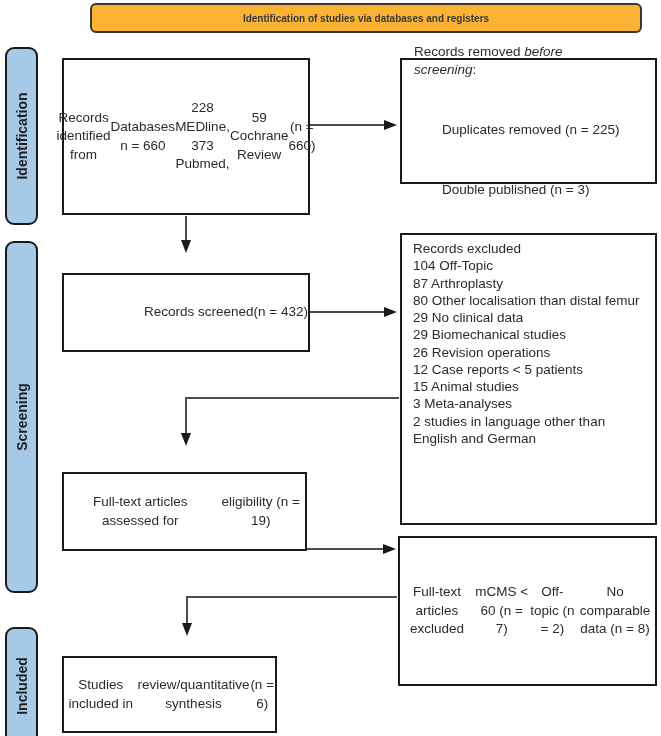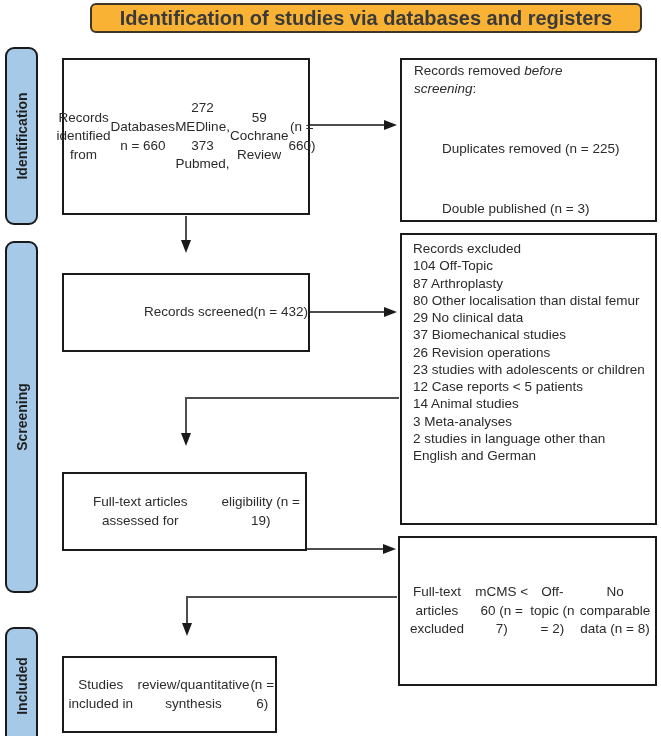--- a/index.html
+++ b/index.html
@@ -9,21 +9,21 @@
     font-family:"Liberation Sans","DejaVu Sans",sans-serif;
     color:#2b2b2b;
   }
   
   .banner{
     position:absolute;left:90px;top:3px;width:552px;height:30px;
     background:var(--c-banner_fill,#F9B233);
     border:2px solid var(--c-banner_border,#3d3528);
     border-radius:6px;box-sizing:border-box;
     display:flex;align-items:center;justify-content:center;
-    font-weight:bold;font-size:20px;color:#3a3a3a;
+    font-weight:bold;font-size:10px;color:#3a3a3a;
   }
   
   .stage-tab{
     position:absolute;left:5px;width:33px;
     background:var(--c-stage_fill,#A6C9E8);
     border:2px solid var(--c-border,#1a1a1a);
     border-radius:9px;box-sizing:border-box;
     display:flex;align-items:center;justify-content:center;overflow:hidden;
   }
   .stage-tab span{
@@ -36,21 +36,21 @@
   
   .fbox{
     position:absolute;background:#ffffff;
     border:2px solid var(--c-border,#1a1a1a);
     box-sizing:border-box;font-size:13.5px;line-height:1.38;
   }
   .center{display:flex;flex-direction:row;align-items:center;justify-content:center;text-align:center;}
   .leftal{display:flex;flex-direction:column;justify-content:center;text-align:left;padding:6px 10px 6px 12px;}
   .topal{display:block;text-align:left;padding:5px 9px 4px 11px;line-height:1.28;}
   #box-records-identified{left:62px;top:58px;width:248px;height:157px;}
-  #box-records-removed{left:400px;top:58px;width:257px;height:164px;}
+  #box-records-removed{left:400px;top:58px;width:257px;height:126px;}
   #box-records-screened{left:62px;top:273px;width:248px;height:79px;justify-content:flex-end;}
   #box-records-excluded{left:400px;top:233px;width:257px;height:292px;}
   #box-fulltext-assessed{left:62px;top:472px;width:245px;height:79px;}
   #box-fulltext-excluded{left:398px;top:536px;width:259px;height:150px;}
   #box-studies-included{left:62px;top:656px;width:215px;height:77px;}
   .indent{padding-left:28px;margin-top:41px;}
   .ital{font-style:italic;}
   
   #arrows{position:absolute;left:0;top:0;pointer-events:none;}
 </style>
@@ -67,21 +67,21 @@
   <div class="stage-tab" id="tab-screening">
     <span>Screening</span>
   </div>
   <div class="stage-tab" id="tab-included">
     <span>Included</span>
   </div>
 
   <div class="fbox center" id="box-records-identified">
     <div>Records identified from</div>
     <div>Databases n = 660</div>
-    <div>272 MEDline, 373 Pubmed,</div>
+    <div>228 MEDline, 373 Pubmed,</div>
     <div>59 Cochrane Review</div>
     <div>(n = 660)</div>
   </div>
 
   <div class="fbox leftal" id="box-records-removed">
     <div><span>Records removed </span><span class="ital">before</span></div>
     <div><span class="ital">screening</span><span>:</span></div>
     <div class="indent">Duplicates removed (n = 225)</div>
     <div class="indent">Double published (n = 3)</div>
   </div>
@@ -90,25 +90,24 @@
     <div>Records screened</div>
     <div>(n = 432)</div>
   </div>
 
   <div class="fbox topal" id="box-records-excluded">
     <div>Records excluded</div>
     <div>104 Off-Topic</div>
     <div>87 Arthroplasty</div>
     <div>80 Other localisation than distal femur</div>
     <div>29 No clinical data</div>
-    <div>37 Biomechanical studies</div>
+    <div>29 Biomechanical studies</div>
     <div>26 Revision operations</div>
-    <div>23 studies with adolescents or children</div>
     <div>12 Case reports &lt; 5 patients</div>
-    <div>14 Animal studies</div>
+    <div>15 Animal studies</div>
     <div>3 Meta-analyses</div>
     <div>2 studies in language other than English and German</div>
   </div>
 
   <div class="fbox center" id="box-fulltext-assessed">
     <div>Full-text articles assessed for</div>
     <div>eligibility (n = 19)</div>
   </div>
 
   <div class="fbox center" id="box-fulltext-excluded">

